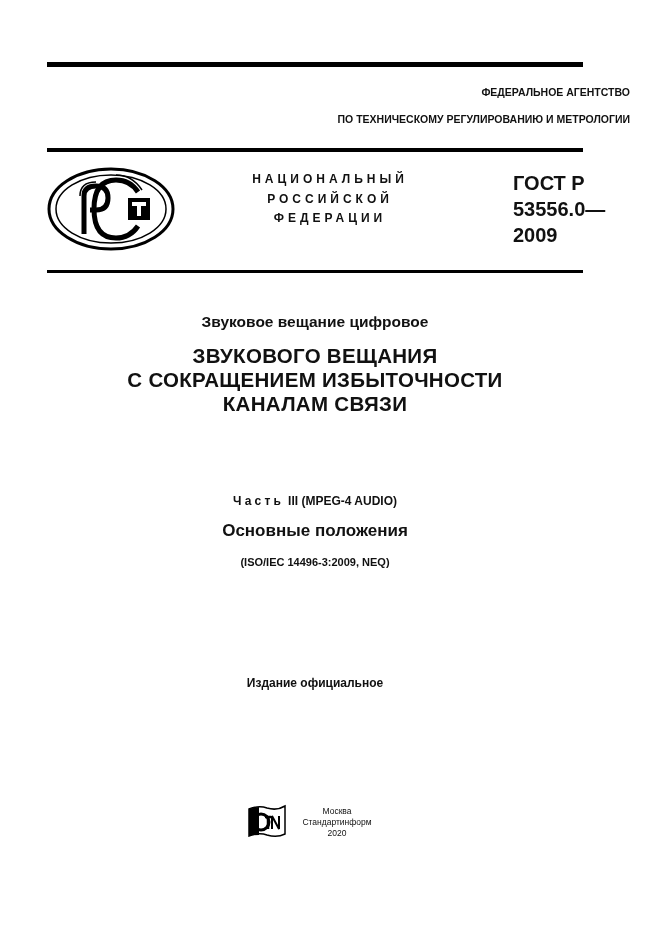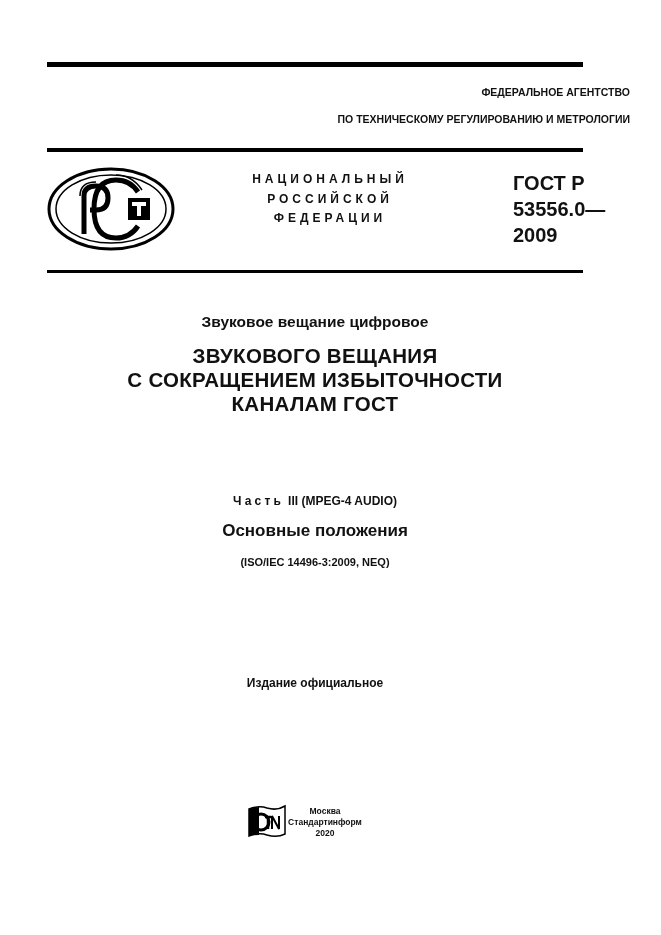--- a/index.html
+++ b/index.html
@@ -109,25 +109,25 @@
 
     .pub-logo {
       position: absolute;
       left: 247px;
       top: 803px;
       width: 40px;
       height: 36px;
     }
     .pub-text {
       position: absolute;
-      left: 280px;
+      left: 292px;
       top: 806px;
       width: 90px;
       text-align: center;
-      font-weight: bold;
+      font-weight: normal;
       font-size: 8.5px;
       line-height: 11px;
     }
   </style>
 </head>
 <body>
 
 <div class="rule rule-1"></div>
 
 <div class="agency-line agency-1">ФЕДЕРАЛЬНОЕ АГЕНТСТВО</div>
@@ -164,21 +164,21 @@
   <div>2009</div>
 </div>
 
 <div class="rule rule-3"></div>
 
 <div class="center-block subtitle-top">Звуковое вещание цифровое</div>
 
 <div class="center-block main-title">
   <div>ЗВУКОВОГО ВЕЩАНИЯ</div>
   <div>С СОКРАЩЕНИЕМ ИЗБЫТОЧНОСТИ</div>
-  <div>КАНАЛАМ ГОСТ</div>
+  <div>КАНАЛАМ СВЯЗИ</div>
 </div>
 
 <div class="center-block part">
   <span class="spaced">Часть</span><span>III (MPEG-4 AUDIO)</span>
 </div>
 
 <div class="center-block basics">Основные положения</div>
 
 <div class="center-block iso">(ISO/IEC 14496-3:2009, NEQ)</div>
 

